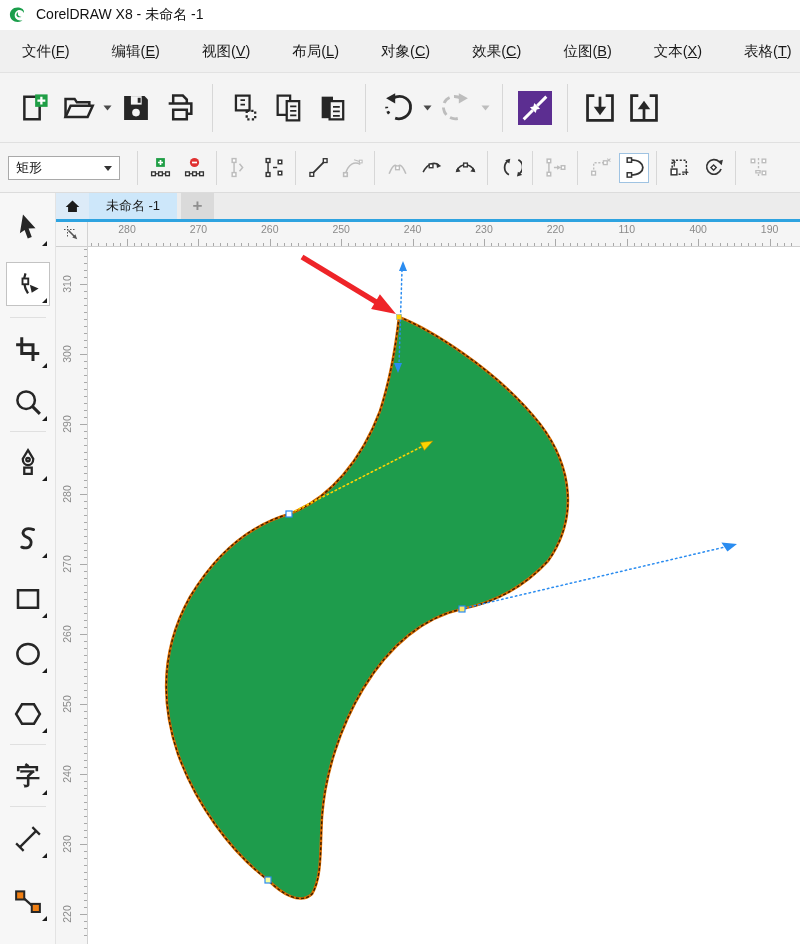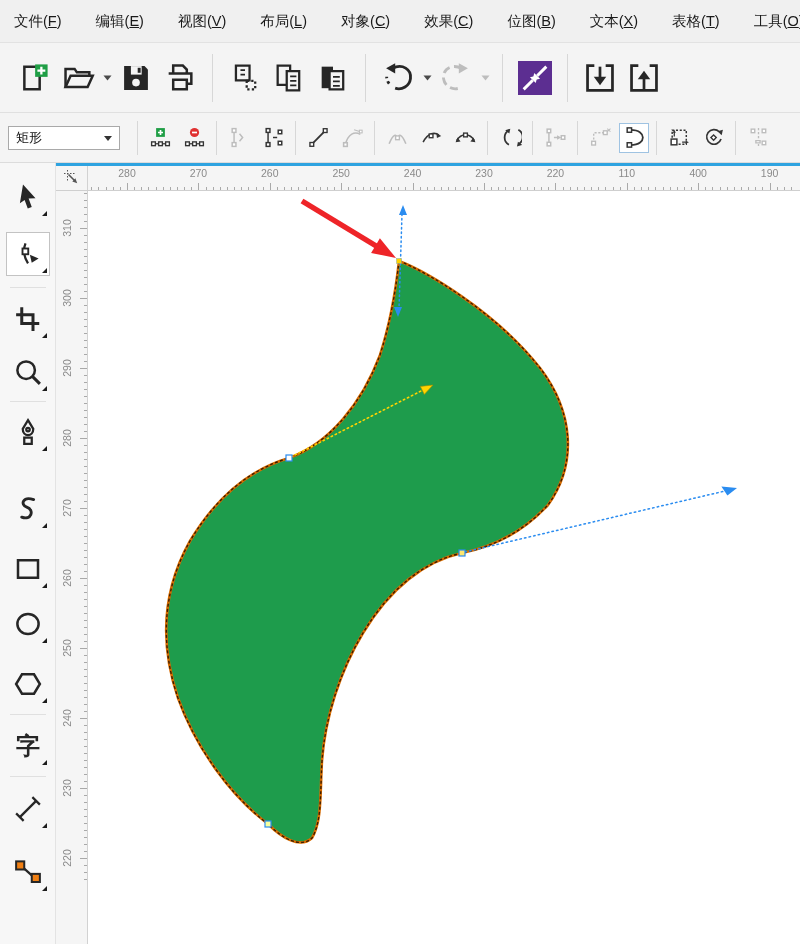--- a/index.html
+++ b/index.html
@@ -6,21 +6,21 @@
   html,body { width:800px; height:944px; overflow:hidden; font-family:"Liberation Sans",sans-serif; background:#f0f0f0; }
   .app { width:800px; height:944px; display:flex; flex-direction:column; }
 
   
   .titlebar { height:30px; background:#ffffff; display:flex; align-items:center; padding-left:8px; flex:0 0 auto; }
   .titlebar .logo { width:19px; height:19px; margin-right:9px; }
   .titlebar .title { font-size:14px; color:#111; }
 
   
   .menubar { height:43px; background:#f0f0f0; display:flex; align-items:center; padding-left:14px; gap:34px; border-bottom:1px solid #e2e2e2; flex:0 0 auto; }
-  .menu-item { font-size:14.5px; color:#1a1a1a; cursor:default; white-space:nowrap; }
+  .menu-item { font-size:14.5px; color:#1a1a1a; cursor:default; white-space:nowrap;margin-left:8px; }
   .menu-item u { text-decoration:underline; }
 
   
   .toolbar { height:70px; background:#f4f4f4; display:flex; align-items:center; padding-left:12px; border-bottom:1px solid #e0e0e0; flex:0 0 auto; color:#262626; }
   .tb-btn { width:44px; height:44px; background:none; border:none; display:flex; align-items:center; justify-content:center; color:#262626; padding:0; }
   .tb-btn svg { width:34px; height:34px; }
   .tb-arrow { width:14px; height:44px; background:none; border:none; display:flex; align-items:center; justify-content:center; padding:0; }
   .tb-arrow svg { width:9px; height:6px; }
   .tb-sep { width:1px; height:48px; background:#d7d7d7; margin:0 10px; }
   .gray { color:#bdbdbd !important; }
@@ -74,20 +74,27 @@
   .h-yellow { stroke:var(--handle-yellow,#ffd400); }
   .h-yellow-f { fill:var(--handle-yellow,#ffd400); }
   .red-f { fill:var(--annotation-red,#ee2428); }
   .red-s { stroke:var(--annotation-red,#ee2428); }
 </style>
 </head>
 <body>
 
 <div class="app">
 
+  <div class="titlebar">
+    <svg class="logo" viewBox="0 0 20 20">
+      <path d="M10 1.5C5 1.5 2 5 2 9.2c0 4.5 4 7.6 8 7.6 3 0 5.2-1.6 5.2-1.6s-4.2.6-6.7-1.9C6 10.7 7 6.2 10 4.7c2.6-1.3 5.6 0 6.6 2.6C17.6 4 14.6 1.5 10 1.5z" fill="#1a9e4b"></path>
+      <path d="M10.5 6.2c-1.8 1-2.3 3.4-.9 4.8 1.2 1.2 3.3 1.3 4.6.2 0 0-1.9.2-3-1-1-1.1-.9-2.9-.7-4z" fill="#1a9e4b"></path>
+    </svg>
+    <span class="title">CorelDRAW X8 - 未命名 -1</span>
+  </div>
 
   <div class="menubar" id="menubar">
       <span class="menu-item">文件(<u>F</u>)</span>
       <span class="menu-item">编辑(<u>E</u>)</span>
       <span class="menu-item">视图(<u>V</u>)</span>
       <span class="menu-item">布局(<u>L</u>)</span>
       <span class="menu-item">对象(<u>C</u>)</span>
       <span class="menu-item">效果(<u>C</u>)</span>
       <span class="menu-item">位图(<u>B</u>)</span>
       <span class="menu-item">文本(<u>X</u>)</span>
@@ -439,20 +446,29 @@
         <svg viewBox="0 0 24 24">
             <path d="M7 7.5L17 16.5" stroke="currentColor" stroke-width="1.8"></path>
             <rect x="2.5" y="3.5" width="6.5" height="6.5" fill="#f07f13" stroke="currentColor" stroke-width="1.6"></rect>
             <rect x="15" y="13.5" width="6.5" height="6.5" fill="#f07f13" stroke="currentColor" stroke-width="1.6"></rect>
           </svg>
           <span class="flyout"></span>
       </button>
     </div>
 
     <div class="docarea">
+      <div class="tabrow">
+        <button class="home-tab">
+          <svg viewBox="0 0 20 20">
+              <path d="M10 3L18 10.5H15.2V16.5H4.8V10.5H2Z" fill="#1c1c1c"></path>
+            </svg>
+        </button>
+        <button class="doc-tab">未命名 -1</button>
+        <button class="new-tab">+</button>
+      </div>
       <div class="blueline"></div>
 
       <div class="rulerrow">
         <div class="ruler-corner">
           <svg width="20" height="20" viewBox="0 0 20 20">
               <g stroke="#555" fill="none">
                 <path d="M2 5.5h11" stroke-dasharray="1.5 1.5"></path>
                 <path d="M5.5 2v11" stroke-dasharray="1.5 1.5"></path>
                 <path d="M6.5 6.5L13 13" stroke-width="1.6"></path>
               </g>

